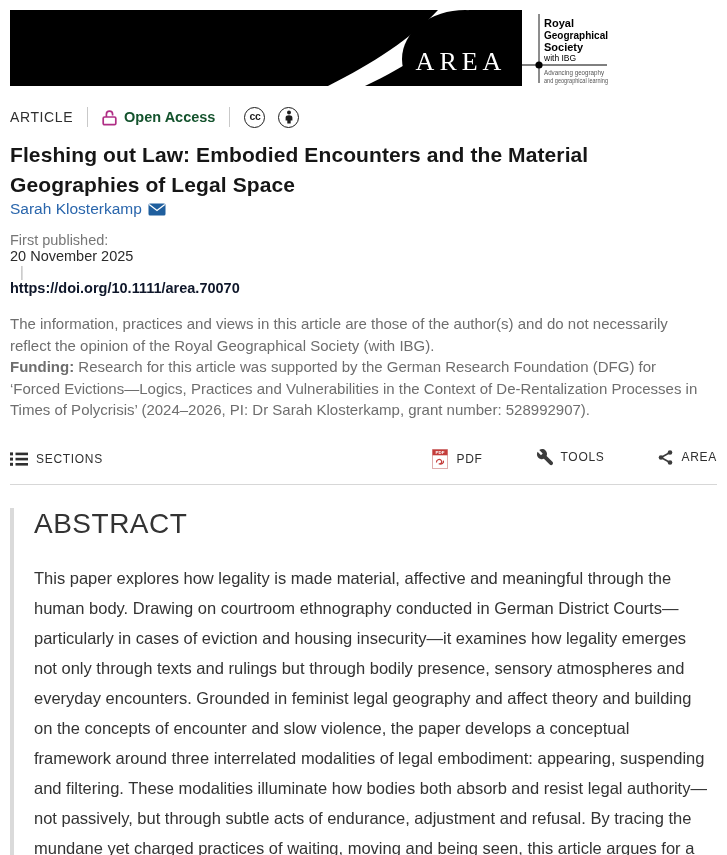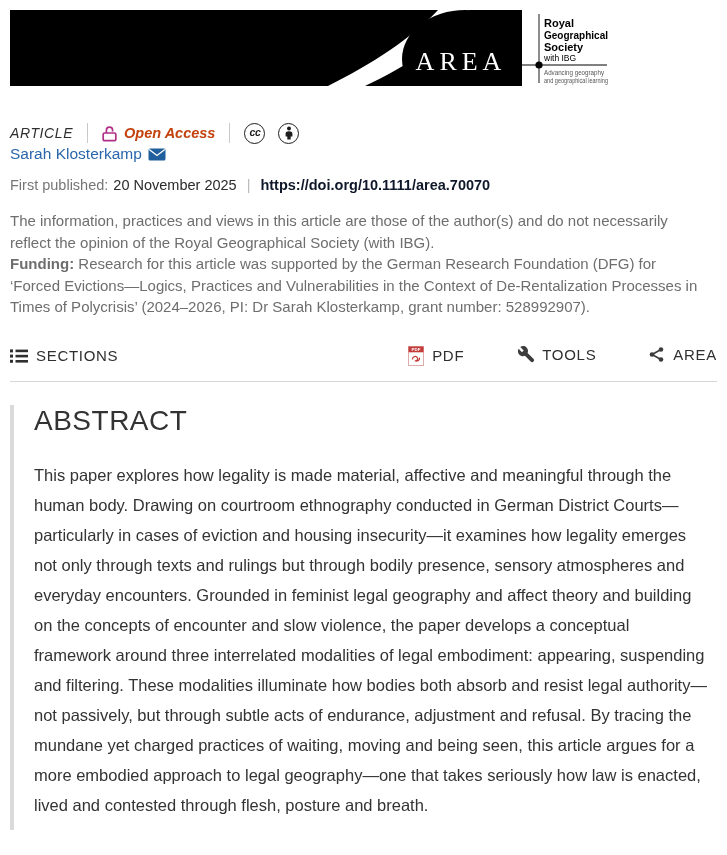--- a/index.html
+++ b/index.html
@@ -3,48 +3,48 @@
 <meta charset="utf-8">
 <style>
   html,body{margin:0;padding:0;background:#fff;}
   body{width:727px;height:855px;overflow:hidden;font-family:"Liberation Sans",sans-serif;}
   .page{position:relative;width:727px;height:855px;padding:0 10px;box-sizing:border-box;}
 
   
   .banner{display:block;margin-top:10px;width:600px;height:76px;cursor:pointer;}
 
   
-  .meta-row{margin-top:35px;display:flex;align-items:center;height:24px;font-style:italic;}
+  .meta-row{margin-top:19px;display:flex;align-items:center;height:24px;}
   .article-type{font-size:14px;color:#2f2f2f;letter-spacing:0.6px;}
   .vdiv{width:1px;height:20px;background:#c9c9c9;margin:0 14px;}
   .open-access{display:flex;align-items:center;gap:7px;}
   .open-access-label{font-size:14.5px;font-weight:700;}
   .cc-group{display:flex;align-items:center;gap:13px;}
   .cc-circle{width:21px;height:21px;border:1.7px solid #1d1d1d;border-radius:50%;
              display:flex;align-items:center;justify-content:center;box-sizing:border-box;}
   .cc-circle span{font-size:10.5px;font-weight:700;color:#1d1d1d;letter-spacing:-0.5px;line-height:1;margin-top:-1px;}
 
   
   .title{margin:11px 0 0;font-size:21px;line-height:30px;font-weight:700;color:#161616;
          max-width:650px;letter-spacing:0.1px;}
   .author-row{display:flex;align-items:center;gap:6px;}
   .author-link{font-size:15.5px;color:#2a66ac;text-decoration:none;cursor:pointer;}
-  .published-row{margin-top:14px;font-size:14.5px;color:#2b2b2b;display:flex;align-items:flex-end;}
+  .published-row{margin-top:14px;font-size:14.5px;color:#2b2b2b;display:flex;align-items:flex-start;flex-direction:column;}
   .pub-label{color:#767676;margin-right:5px;}
   .pub-divider{color:#b9b9b9;padding:0 10px;}
   .doi-link{color:#0f172a;font-weight:700;text-decoration:none;cursor:pointer;}
 
   
   .disclaimer{margin:17px 0 14px;font-size:15px;line-height:21.5px;color:#6e6e6e;max-width:700px;}
   .disclaimer strong{color:#6e6e6e;}
 
   
   .toolbar{margin-top:28px;display:flex;justify-content:space-between;align-items:center;width:707px;}
   .tb-btn{display:flex;align-items:center;gap:8px;cursor:pointer;background:none;border:none;padding:0;}
-  .tb-label{font-size:15px;color:#2f2f2f;letter-spacing:0.7px;font-family:"Liberation Sans",sans-serif;}
+  .tb-label{font-size:12px;color:#2f2f2f;letter-spacing:0.7px;font-family:"Liberation Sans",sans-serif;}
   .tb-right{display:flex;align-items:flex-start;gap:52px;}
 
   .hr{border:none;border-top:1px solid #d7d7d7;margin:15px 0 0;width:707px;}
 
   
   .abstract{margin-top:23px;border-left:4px solid #dadada;padding:0 0 10px 20px;min-height:352px;}
   .abstract-heading{margin:2px 0 12px;font-size:28px;font-weight:400;color:#333;letter-spacing:0.5px;}
   .abstract-text{margin:23px 0 0;font-size:16.5px;line-height:30px;color:#333;width:676px;}
 </style>
 </head>
@@ -70,36 +70,37 @@
   </svg>
 
   <div class="meta-row">
     <span class="article-type">ARTICLE</span>
     <span class="vdiv"></span>
     <span class="open-access">
       <svg width="15" height="17" viewBox="0 0 15 17">
         <path d="M4.4,8 V5.2 A3.1,3.1 0 0 1 10.6,5.2 V6.5" fill="none" stroke="#b02e85" stroke-width="1.7"></path>
         <rect x="1.2" y="8" width="12.6" height="7.7" rx="1.3" fill="none" stroke="#b02e85" stroke-width="1.7"></rect>
       </svg>
-      <span class="open-access-label" style="color:#c2410c">Open Access</span>
+      <span class="open-access-label" style="color:#14532d">Open Access</span>
     </span>
     <span class="vdiv"></span>
     <span class="cc-group">
       <span class="cc-circle">
         <span>cc</span>
       </span>
       <span class="cc-circle">
         <svg width="12" height="14" viewBox="0 0 12 14">
           <circle cx="6" cy="2.6" r="2" fill="#1d1d1d"></circle>
           <path d="M6,5.2 C4,5.2 2.6,6 2.6,7.6 L2.6,10.4 L4.3,10.4 L4.3,13.6 L7.7,13.6 L7.7,10.4 L9.4,10.4 L9.4,7.6 C9.4,6 8,5.2 6,5.2 Z" fill="#1d1d1d"></path>
         </svg>
       </span>
     </span>
   </div>
 
+  <h1 class="title">Fleshing out Law: Embodied Encounters and the Material Geographies of Legal Space</h1>
 
   <div class="author-row">
     <a class="author-link">Sarah Klosterkamp</a>
     <svg width="18" height="13" viewBox="0 0 18 13" style="cursor:pointer;">
       <rect x="0.5" y="0.5" width="17" height="12" rx="1.5" fill="#1f5f9e"></rect>
       <path d="M1.2,1.5 L9,7.4 L16.8,1.5" fill="none" stroke="#fff" stroke-width="1.3"></path>
     </svg>
   </div>
 
   <div class="published-row">

